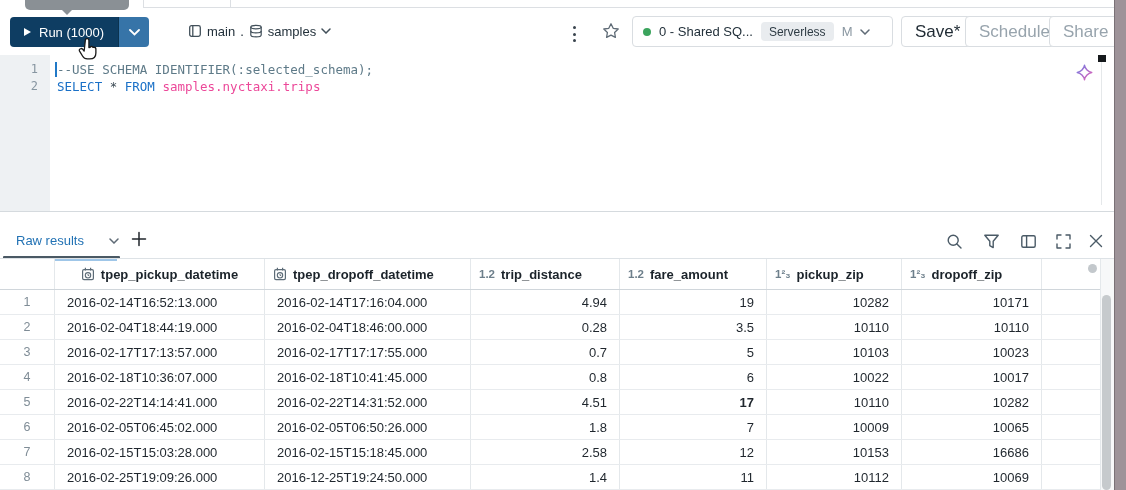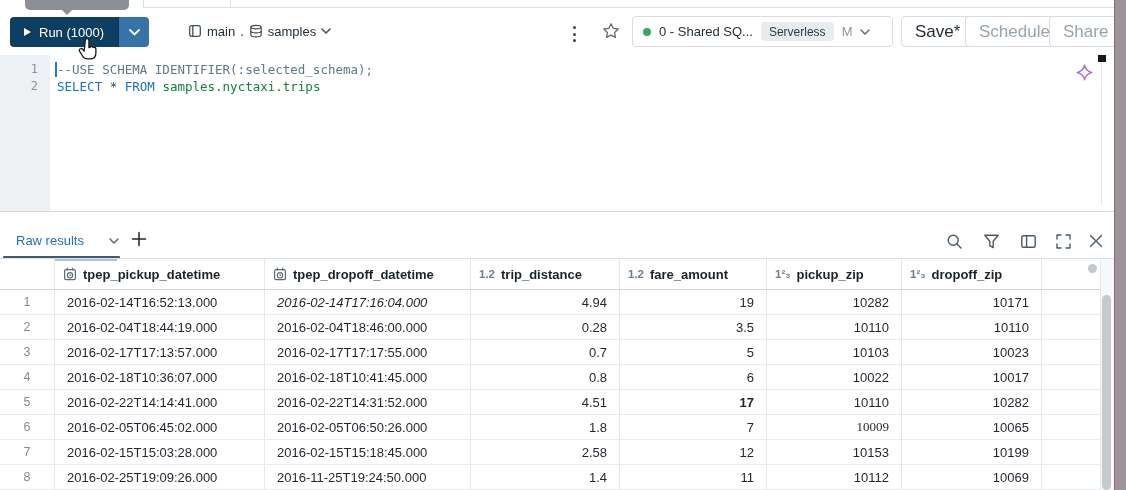--- a/index.html
+++ b/index.html
@@ -40,21 +40,21 @@
   
   .gutter{left:0;top:55px;width:50px;height:156px;background:#eef1f3;}
   #gutter-nums{position:absolute;left:0;top:61px;width:38px;}
   .lnum{height:17px;line-height:17px;text-align:right;font-family:"DejaVu Sans Mono",monospace;
         font-size:12px;color:#8796a1;}
   #code-lines{position:absolute;left:57px;top:61px;}
   .cline{height:17px;line-height:17px;font-family:"DejaVu Sans Mono",monospace;font-size:12.5px;white-space:pre;}
   .tok-comment{color:#5e7a88;}
   .tok-keyword{color:#1a70c7;}
   .tok-operator{color:#3d4b55;}
-  .tok-plain{color:#15803d;}
+  .tok-plain{color:#ec4899;}
   .caret{left:55px;top:62px;width:2px;height:15px;background:#2179c7;}
   .assistant{left:1076px;top:64px;cursor:pointer;}
   .ed-scroll-line{left:1101px;top:55px;width:1px;height:150px;background:#e5e8ea;}
   .ed-scroll-thumb{left:1098px;top:55px;width:8px;height:7px;background:#16191c;cursor:pointer;}
 
   .panel-divider{left:0;top:211px;width:1114px;height:1px;background:#d5dade;}
 
   
   .results-tab{left:16px;top:233px;font-size:13px;font-weight:500;color:#2272b4;cursor:pointer;}
   .tab-chevron{left:109px;top:238px;cursor:pointer;}
@@ -227,21 +227,21 @@
     </svg>
   </div>
 
   <div class="abs tab-underline"></div>
   <div class="abs res-toolbar-border"></div>
   <div class="abs col-focus-line"></div>
 
   <div class="abs" id="table-root">
       <div class="trow hrow">
         <div class="cell gcell" style="width: 55px;"></div>
-        <div class="cell hcell" style="width: 210px;">
+        <div class="cell hcell" style="width: 210px; justify-content: center;">
           <svg width="14" height="14" viewBox="0 0 14 14">
             <rect x="1.6" y="2.6" width="10.8" height="10" rx="1.4" fill="none" stroke="#5c6b77" stroke-width="1.2"></rect>
             <line x1="4.4" y1="0.8" x2="4.4" y2="3.4" stroke="#5c6b77" stroke-width="1.2"></line>
             <line x1="9.6" y1="0.8" x2="9.6" y2="3.4" stroke="#5c6b77" stroke-width="1.2"></line>
             <circle cx="7" cy="8.3" r="2.7" fill="none" stroke="#5c6b77" stroke-width="1.1"></circle>
             <path d="M7 7.1 V8.4 H8.2" fill="none" stroke="#5c6b77" stroke-width="1.0"></path>
           </svg>
           <span>tpep_pickup_datetime</span>
         </div>
         <div class="cell hcell" style="width: 206px;">
@@ -268,21 +268,21 @@
         </div>
         <div class="cell hcell" style="width: 140px;">
           <span class="type-icon-text">1²₃</span>
           <span>dropoff_zip</span>
         </div>
         <div class="cell hcell fillcell" style="width: 58px;"></div>
       </div>
       <div class="trow drow">
         <div class="cell gcell" style="width: 55px;">1</div>
         <div class="cell dcell" style="width: 210px;">2016-02-14T16:52:13.000</div>
-        <div class="cell dcell" style="width: 206px; font-style: italic;">2016-02-14T17:16:04.000</div>
+        <div class="cell dcell" style="width: 206px;">2016-02-14T17:16:04.000</div>
         <div class="cell dcell num" style="width: 149px;">4.94</div>
         <div class="cell dcell num" style="width: 147px;">19</div>
         <div class="cell dcell num" style="width: 135px;">10282</div>
         <div class="cell dcell num" style="width: 140px;">10171</div>
         <div class="cell dcell fillcell" style="width: 58px;"></div>
       </div>
       <div class="trow drow">
         <div class="cell gcell" style="width: 55px;">2</div>
         <div class="cell dcell" style="width: 210px;">2016-02-04T18:44:19.000</div>
         <div class="cell dcell" style="width: 206px;">2016-02-04T18:46:00.000</div>
@@ -321,38 +321,38 @@
         <div class="cell dcell num" style="width: 135px;">10110</div>
         <div class="cell dcell num" style="width: 140px;">10282</div>
         <div class="cell dcell fillcell" style="width: 58px;"></div>
       </div>
       <div class="trow drow">
         <div class="cell gcell" style="width: 55px;">6</div>
         <div class="cell dcell" style="width: 210px;">2016-02-05T06:45:02.000</div>
         <div class="cell dcell" style="width: 206px;">2016-02-05T06:50:26.000</div>
         <div class="cell dcell num" style="width: 149px;">1.8</div>
         <div class="cell dcell num" style="width: 147px;">7</div>
-        <div class="cell dcell num" style="width: 135px; font-family: Liberation Serif, serif;">10009</div>
+        <div class="cell dcell num" style="width: 135px;">10009</div>
         <div class="cell dcell num" style="width: 140px;">10065</div>
         <div class="cell dcell fillcell" style="width: 58px;"></div>
       </div>
       <div class="trow drow">
         <div class="cell gcell" style="width: 55px;">7</div>
         <div class="cell dcell" style="width: 210px;">2016-02-15T15:03:28.000</div>
         <div class="cell dcell" style="width: 206px;">2016-02-15T15:18:45.000</div>
         <div class="cell dcell num" style="width: 149px;">2.58</div>
         <div class="cell dcell num" style="width: 147px;">12</div>
         <div class="cell dcell num" style="width: 135px;">10153</div>
-        <div class="cell dcell num" style="width: 140px;">10199</div>
+        <div class="cell dcell num" style="width: 140px;">16686</div>
         <div class="cell dcell fillcell" style="width: 58px;"></div>
       </div>
       <div class="trow drow">
         <div class="cell gcell" style="width: 55px;">8</div>
         <div class="cell dcell" style="width: 210px;">2016-02-25T19:09:26.000</div>
-        <div class="cell dcell" style="width: 206px;">2016-11-25T19:24:50.000</div>
+        <div class="cell dcell" style="width: 206px;">2016-12-25T19:24:50.000</div>
         <div class="cell dcell num" style="width: 149px;">1.4</div>
         <div class="cell dcell num" style="width: 147px;">11</div>
         <div class="cell dcell num" style="width: 135px;">10112</div>
         <div class="cell dcell num" style="width: 140px;">10069</div>
         <div class="cell dcell fillcell" style="width: 58px;"></div>
       </div>
     </div>
 
   <div class="abs tbl-scroll-track"></div>
   <div class="abs tbl-scroll-circle"></div>

